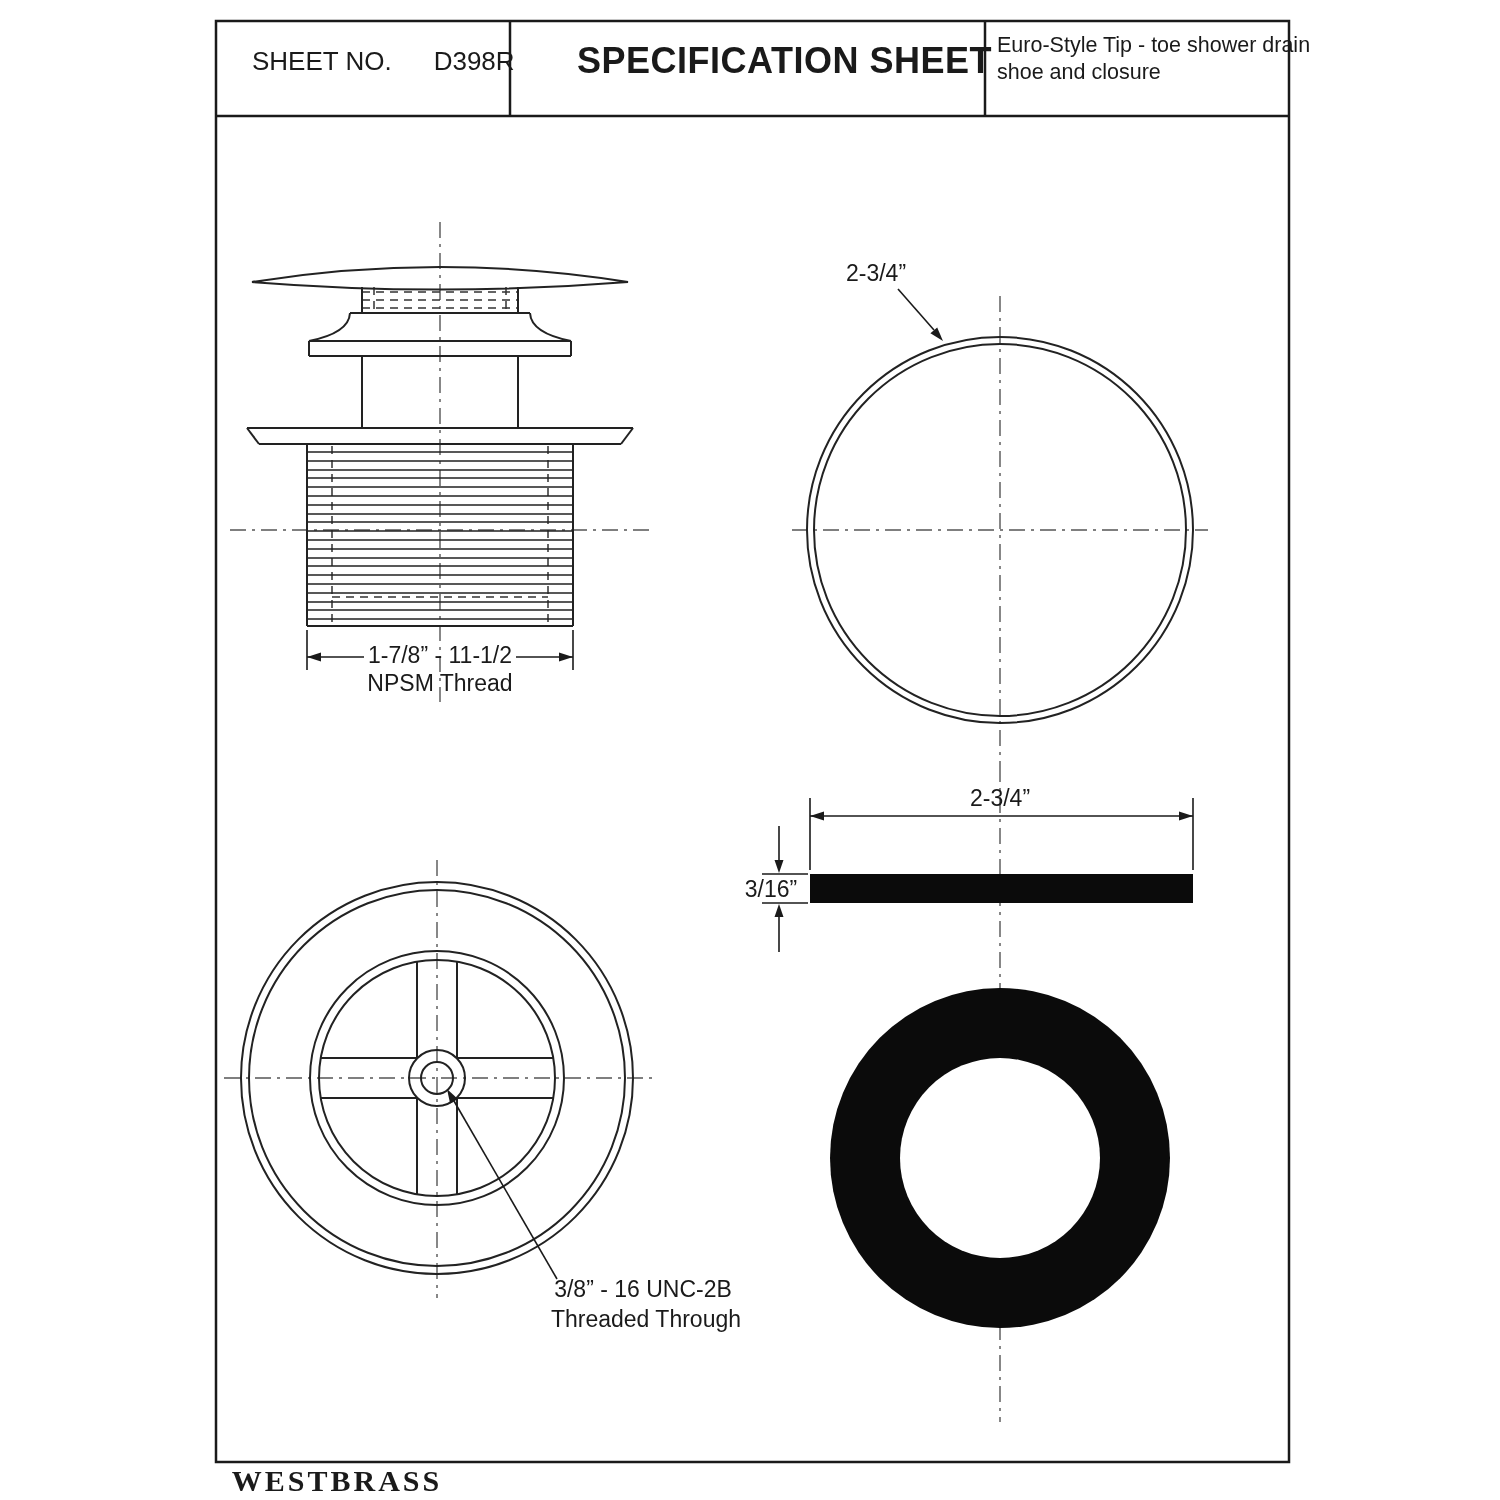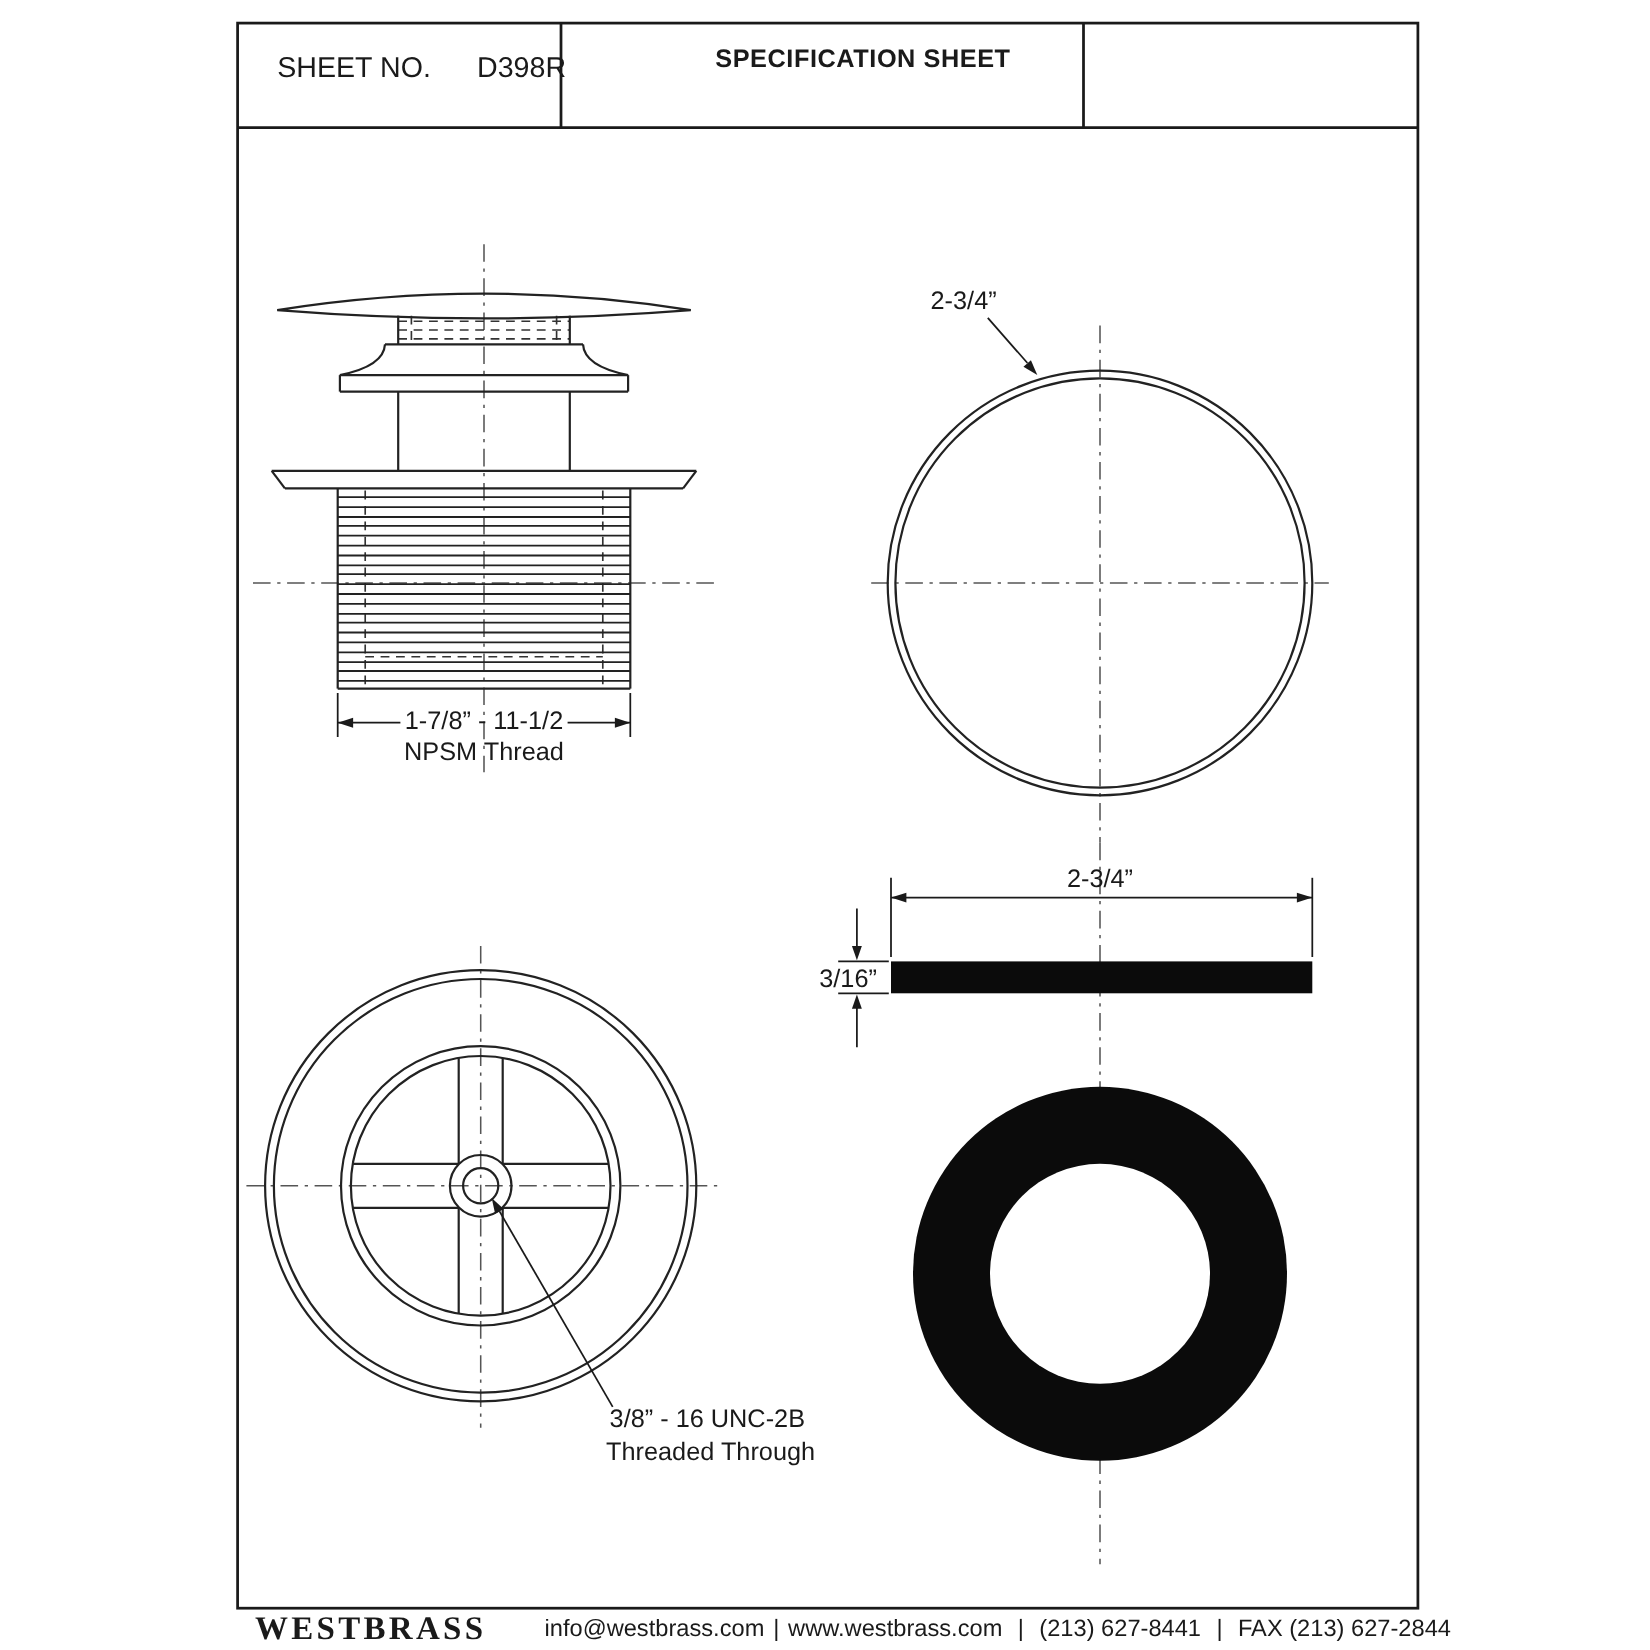--- a/index.html
+++ b/index.html
@@ -15,21 +15,21 @@
   .hid line { stroke:#333; stroke-width:1.5; stroke-dasharray:8 6; fill:none; }
   .ol line, .ol path, .ol circle { stroke:#222; stroke-width:2; fill:none; }
   .ol .threads { stroke-width:1.6; }
   .dim line { stroke:#1a1a1a; stroke-width:1.6; fill:none; }
   .dim polygon { fill:#1a1a1a; stroke:none; }
   .ann text { font-family:"Liberation Sans", sans-serif; font-size:23px; fill:#1a1a1a; stroke:none; }
 
   
   .header-part { left:252px; top:46px; font-size:26px; white-space:nowrap; }
   .header-part .partnum { margin-left:42px; }
-  .header-title { left:512px; top:40px; width:545px; text-align:center; font-size:23px; font-weight:bold; letter-spacing:0.5px; }
+  .header-title { left:512px; top:40px; width:545px; text-align:center; font-size:36px; font-weight:bold; letter-spacing:0.5px; }
   .header-desc { left:997px; top:32px; font-size:21.5px; line-height:27px; }
 
   
   .footer-brand { left:226px; top:1464px; width:222px; text-align:center; }
   .brand-name { font-family:"Liberation Serif", serif; font-weight:bold; font-size:30px; letter-spacing:3px; border-bottom:2.5px solid #111; padding-bottom:12px; white-space:nowrap; }
   .footer-contact { left:495px; top:1468px; width:820px; text-align:center; font-size:21.5px; white-space:nowrap; }
   .sep { padding:0 8px; }
   .sep.wide { padding:0 14px; }
 </style>
 </head>
@@ -155,22 +155,23 @@
       <text x="771" y="897" text-anchor="middle">3/16”</text>
       <text x="643" y="1297" text-anchor="middle">3/8” - 16 UNC-2B</text>
       <text x="646" y="1327" text-anchor="middle">Threaded Through</text>
     </g>
   </svg>
 
   <div class="abs header-part">
     <span>SHEET NO.</span><span class="partnum">D398R</span>
   </div>
   <div class="abs header-title">SPECIFICATION SHEET</div>
+  <div class="abs header-desc">
+    <div>Euro-Style Tip - toe shower drain</div>
+    <div>shoe and closure</div>
+  </div>
 
   <div class="abs footer-brand">
     <div class="brand-name">WESTBRASS</div>
 
   </div>
-  <div class="abs footer-contact">
-    <span>info@westbrass.com</span><span class="sep">|</span><span>www.westbrass.com</span><span class="sep wide">|</span><span>(213) 627-8441</span><span class="sep wide">|</span><span>FAX (213) 627-2844</span>
-  </div>
 
 </div>
 
 </body></html>

